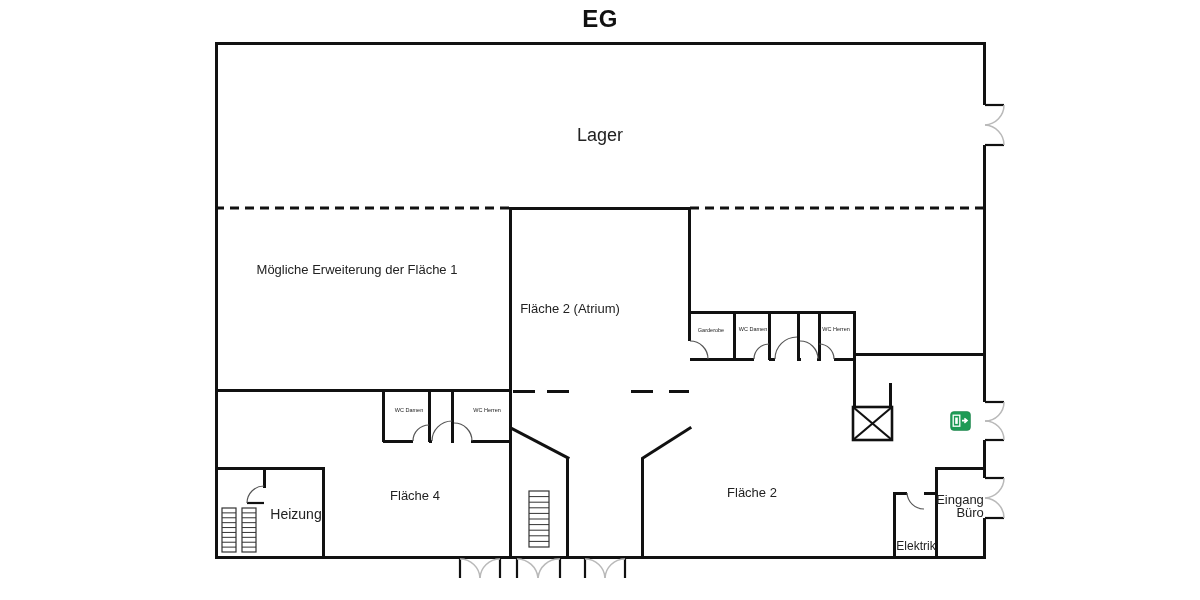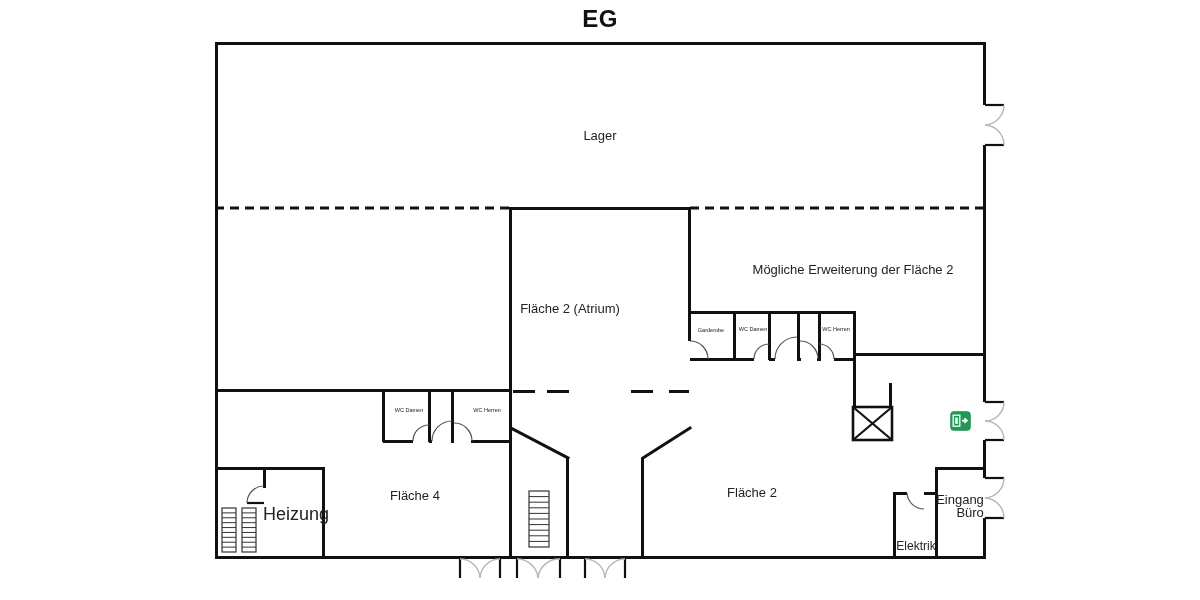--- a/index.html
+++ b/index.html
@@ -132,31 +132,31 @@
       <line x1="529" y1="519" x2="549" y2="519" stroke="#333333" stroke-width="1"></line>
       <line x1="529" y1="524.6" x2="549" y2="524.6" stroke="#333333" stroke-width="1"></line>
       <line x1="529" y1="530.2" x2="549" y2="530.2" stroke="#333333" stroke-width="1"></line>
       <line x1="529" y1="535.8" x2="549" y2="535.8" stroke="#333333" stroke-width="1"></line>
       <line x1="529" y1="541.4" x2="549" y2="541.4" stroke="#333333" stroke-width="1"></line>
       <rect x="853" y="407" width="39" height="33" fill="none" stroke="#111111" stroke-width="2.6"></rect>
       <line x1="853" y1="407" x2="892" y2="440" stroke="#111111" stroke-width="2.2"></line>
       <line x1="892" y1="407" x2="853" y2="440" stroke="#111111" stroke-width="2.2"></line>
     </svg>
 
-  <div class="room-label" style="left:600px;top:135px;font-size:13px">Lager</div>
-  <div class="room-label" style="left:853px;top:269px">Mögliche Erweiterung der Fläche 2</div>
+  <div class="room-label" style="left:600px;top:135px;font-size:18px">Lager</div>
+  <div class="room-label" style="left:357px;top:269px">Mögliche Erweiterung der Fläche 1</div>
   <div class="room-label" style="left:570px;top:308px">Fläche 2 (Atrium)</div>
   <div class="room-label small" style="left:711px;top:330px">Garderobe</div>
   <div class="room-label small" style="left:753px;top:329px">WC Damen</div>
   <div class="room-label small" style="left:836px;top:329px">WC Herren</div>
   <div class="room-label small" style="left:409px;top:410px">WC Damen</div>
   <div class="room-label small" style="left:487px;top:410px">WC Herren</div>
   <div class="room-label" style="left:415px;top:495px">Fläche 4</div>
   <div class="room-label" style="left:752px;top:492px">Fläche 2</div>
-  <div class="room-label" style="left:296px;top:514px;font-size:18px">Heizung</div>
+  <div class="room-label" style="left:296px;top:514px;font-size:14px">Heizung</div>
   <div class="room-label" style="left:916px;top:546px;font-size:12px">Elektrik</div>
   <div class="room-label two-line" style="left:960px;top:506px">
     <div>Eingang</div>
     <div>Büro</div>
   </div>
 
   <svg id="exit-sign" width="21" height="20" viewBox="0 0 21 20">
     <rect x="0.5" y="0.5" width="20" height="19" rx="3.5" fill="#1d9a55" stroke="#147a42" stroke-width="0.5"></rect>
     <rect x="3.2" y="4.2" width="6.6" height="11" fill="none" stroke="#ffffff" stroke-width="1.3"></rect>
     <rect x="5.2" y="6.5" width="2.6" height="6.4" fill="#ffffff"></rect>

